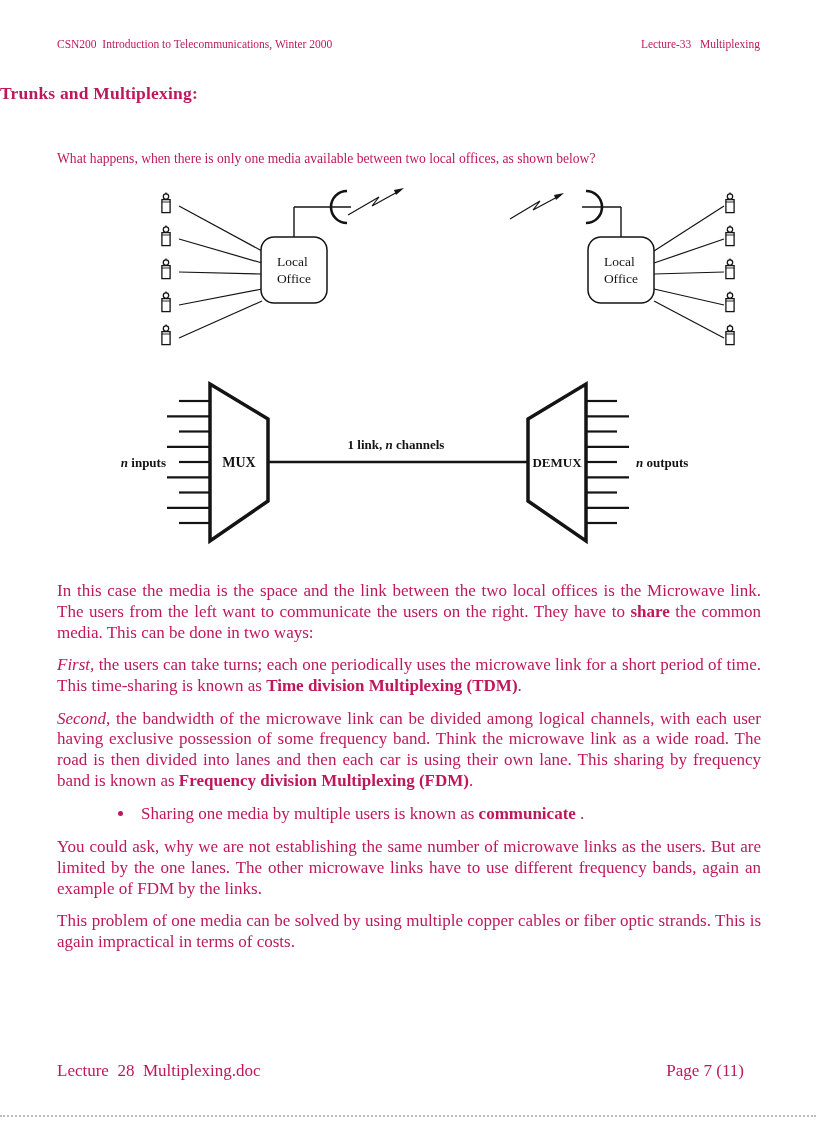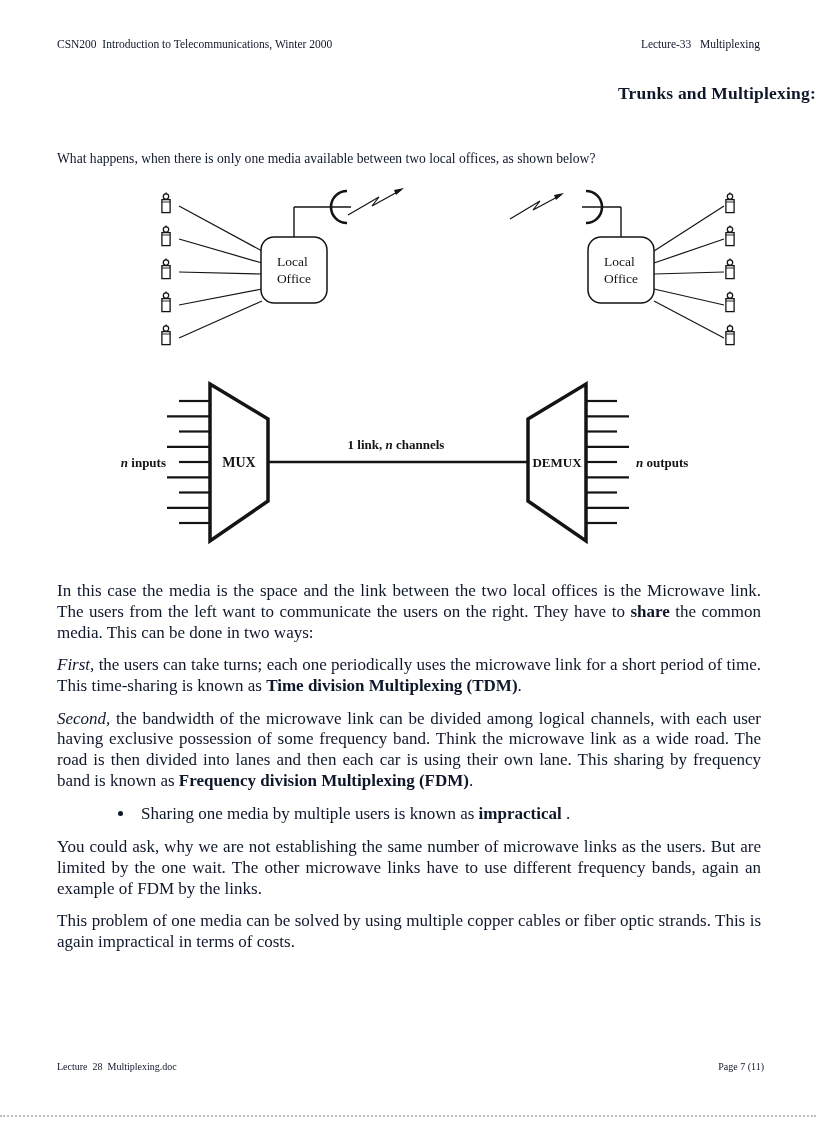--- a/index.html
+++ b/index.html
@@ -1,40 +1,40 @@
 <!DOCTYPE html>
 <html><head>
 <meta charset="utf-8">
 <style>
   html,body{margin:0;padding:0;background:#e8e8e8;}
   .page{
     position:relative;width:816px;height:1123px;background:#ffffff;
-    font-family:"Liberation Serif","DejaVu Serif",serif;color:#0f172a;
+    font-family:"Liberation Serif","DejaVu Serif",serif;color:#be185d;
     overflow:hidden;margin:0 auto;
   }
   .header{position:absolute;top:38px;left:57px;right:56px;display:flex;
     justify-content:space-between;font-size:11.5px;white-space:pre;}
-  .doc-title{position:absolute;top:83px;left:0;right:0;text-align:right;
+  .doc-title{position:absolute;top:83px;left:0;right:16px;text-align:left;
     font-size:17.5px;font-weight:bold;letter-spacing:.2px;}
   .intro{position:absolute;top:148px;left:57px;width:703px;font-size:13.6px;
     text-align:justify;line-height:21px;}
   .fig{position:absolute;left:0;width:816px;}
   #fig-offices{top:175px;height:196px;margin-left:48px;}
   #fig-mux{top:373px;height:184px;}
   svg{display:block;}
   svg text{font-family:"Liberation Serif","DejaVu Serif",serif;fill:#141414;}
   .bodytext{position:absolute;top:581px;left:57px;width:704px;
     font-size:17px;line-height:20.9px;text-align:justify;}
   .bodytext p{margin:0 0 11.5px 0;}
   .bodytext ul{margin:2px 0 12.5px 0;padding-left:78px;}
   .bodytext li{margin:0;padding-left:6px;}
   .b{font-weight:bold;}
   .i{font-style:italic;}
-  .footer{position:absolute;top:1061px;left:57px;right:52px;display:flex;
-    justify-content:space-between;font-size:10px;white-space:pre;text-align:center;}
+  .footer{position:absolute;top:1061px;left:57px;right:72px;display:flex;
+    justify-content:space-between;font-size:17px;white-space:pre;text-align:center;}
   .bottom-dots{position:absolute;left:0;right:0;top:1115px;height:0;
     border-top:2px dotted #bcbcbc;}
 </style>
 </head>
 <body>
 
 <div class="page">
 
   <div class="header">
     <span>CSN200  Introduction to Telecommunications, Winter 2000</span>
@@ -166,23 +166,23 @@
         <tspan font-style="italic">n</tspan><tspan> outputs</tspan>
       </text>
     </svg>
   </div>
 
   <div class="bodytext">
     <p><span>In this case the media is the space and the link between the two local offices is the Microwave link. The users from the left want to communicate the users on the right. They have to </span><span class="b">share</span><span> the common media. This can be done in two ways:</span></p>
     <p><span class="i">First,</span><span> the users can take turns; each one periodically uses the microwave link for a short period of time. This time-sharing is known as </span><span class="b">Time division Multiplexing (TDM)</span><span>.</span></p>
     <p><span class="i">Second,</span><span> the bandwidth of the microwave link can be divided among logical channels, with each user having exclusive possession of some frequency band. Think the microwave link as a wide road. The road is then divided into lanes and then each car is using their own lane. This sharing by frequency band is known as </span><span class="b">Frequency division Multiplexing (FDM)</span><span>.</span></p>
     <ul>
-      <li><span>Sharing one media by multiple users is known as </span><span class="b">impractical</span><span> .</span></li>
+      <li><span>Sharing one media by multiple users is known as </span><span class="b">communicate</span><span> .</span></li>
     </ul>
-    <p><span>You could ask, why we are not establishing the same number of microwave links as the users. But are limited by the one wait. The other microwave links have to use different frequency bands, again an example of FDM by the links.</span></p>
+    <p><span>You could ask, why we are not establishing the same number of microwave links as the users. But are limited by the one lanes. The other microwave links have to use different frequency bands, again an example of FDM by the links.</span></p>
     <p><span>This problem of one media can be solved by using multiple copper cables or fiber optic strands. This is again impractical in terms of costs.</span></p>
   </div>
 
   <div class="footer">
     <span>Lecture  28  Multiplexing.doc</span>
     <span>Page 7 (11)</span>
   </div>
 
   <div class="bottom-dots"></div>
 </div>

